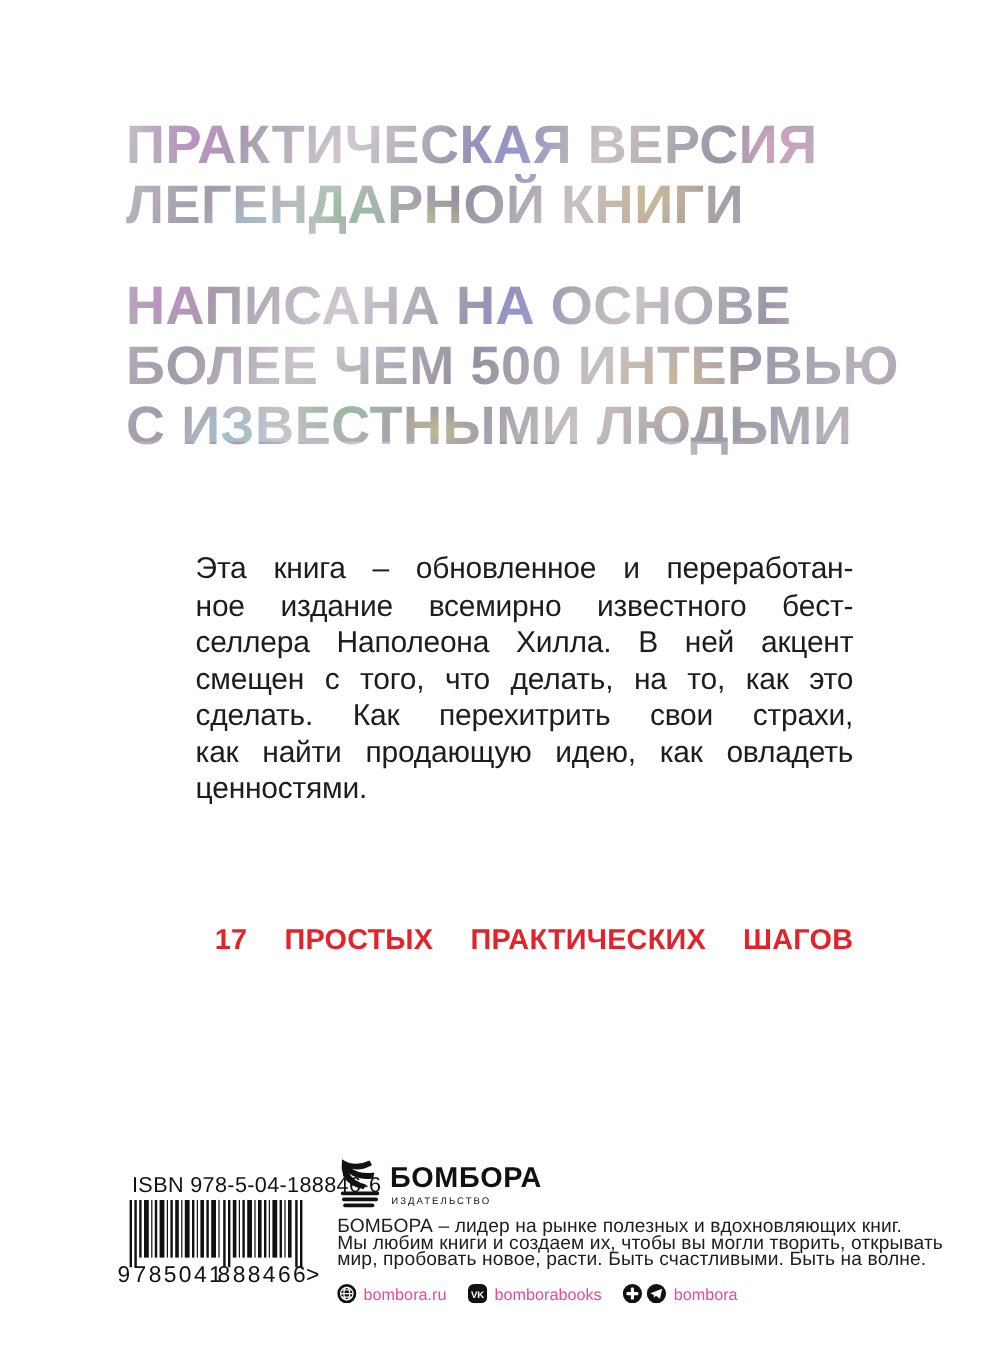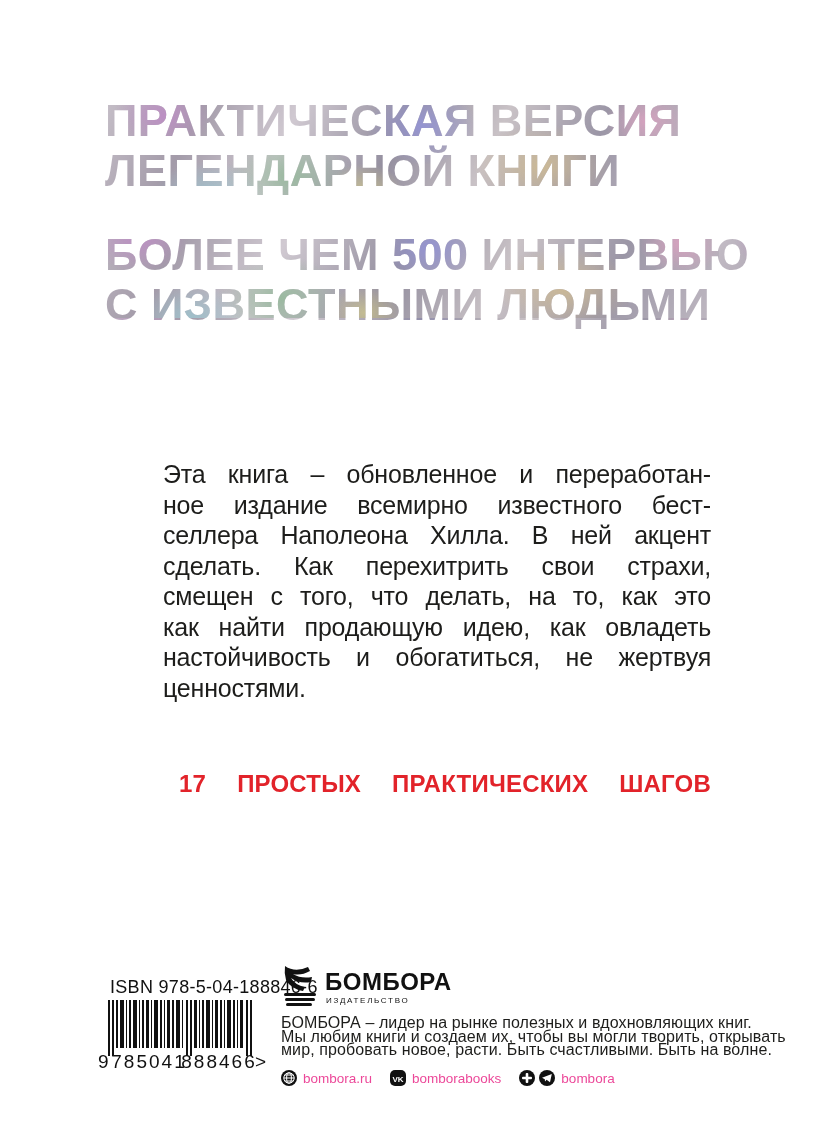--- a/index.html
+++ b/index.html
@@ -58,33 +58,33 @@
 <div class="page">
 
   <div class="holo holo-1">
 
   <div class="holo-line">ПРАКТИЧЕСКАЯ ВЕРСИЯ</div>
       <div class="holo-line">ЛЕГЕНДАРНОЙ КНИГИ</div>
     </div>
 
   <div class="holo holo-2">
 
+  <div class="holo-line">НАПИСАНА НА ОСНОВЕ</div>
       <div class="holo-line">БОЛЕЕ ЧЕМ 500 ИНТЕРВЬЮ</div>
       <div class="holo-line">С ИЗВЕСТНЫМИ ЛЮДЬМИ</div>
     </div>
 
   <div class="copy copy-1">
 
   <div class="line">Эта книга – обновленное и переработан-</div>
       <div class="line">ное издание всемирно известного бест-</div>
       <div class="line">селлера Наполеона Хилла. В ней акцент</div>
+      <div class="line">смещен с того, что делать, на то, как это</div>
       <div class="line">сделать. Как перехитрить свои страхи,</div>
-      <div class="line">смещен с того, что делать, на то, как это</div>
       <div class="line">как найти продающую идею, как овладеть</div>
-      <div class="line">настойчивость и обогатиться, не жертвуя</div>
       <div class="line">ценностями.</div>
     </div>
 
   <div class="copy copy-2">
     <div class="highlight-line">17 ПРОСТЫХ ПРАКТИЧЕСКИХ ШАГОВ</div>
   </div>
 
   <div class="barcode-block">
     <div class="isbn-label">ISBN 978-5-04-188846-6</div>
     <svg width="170" height="70" viewBox="0 0 170 70">

